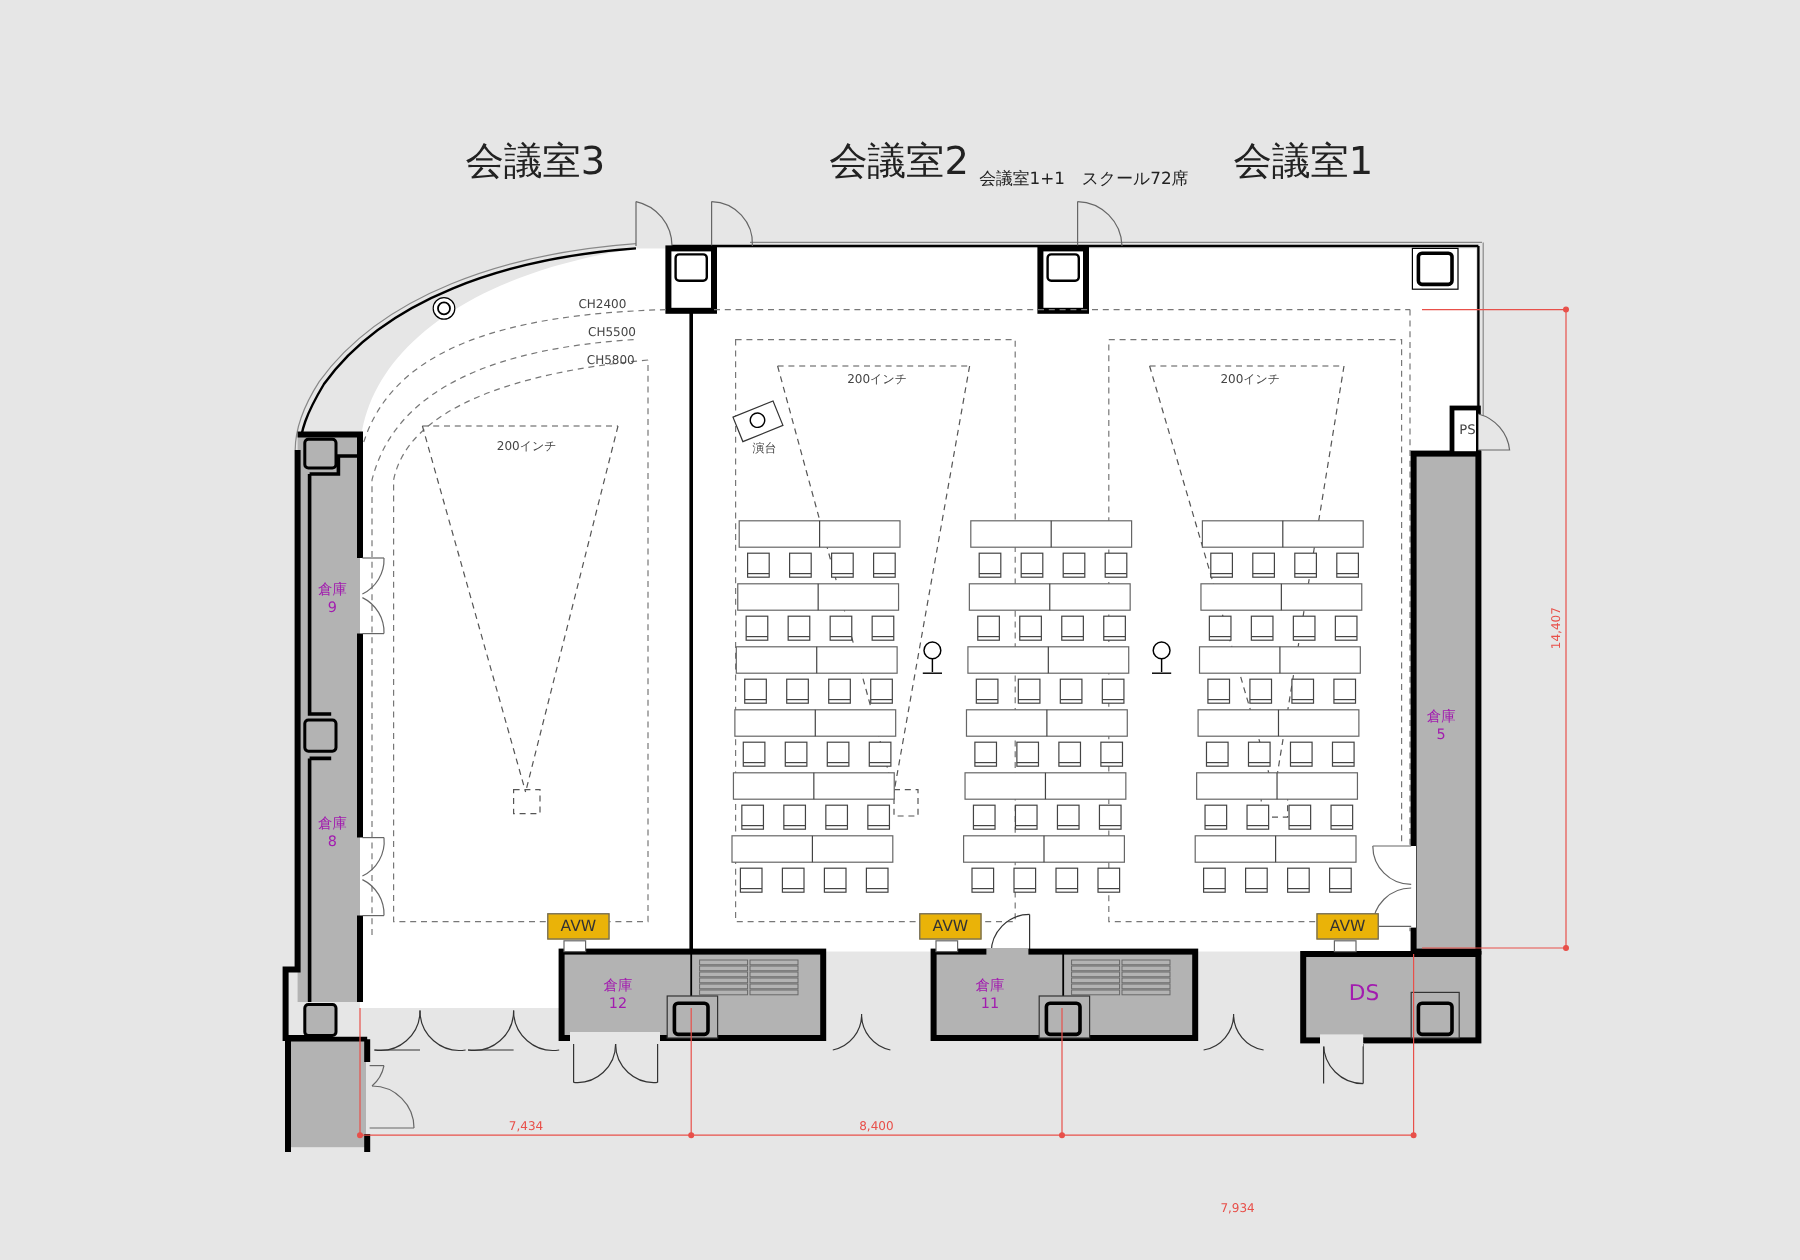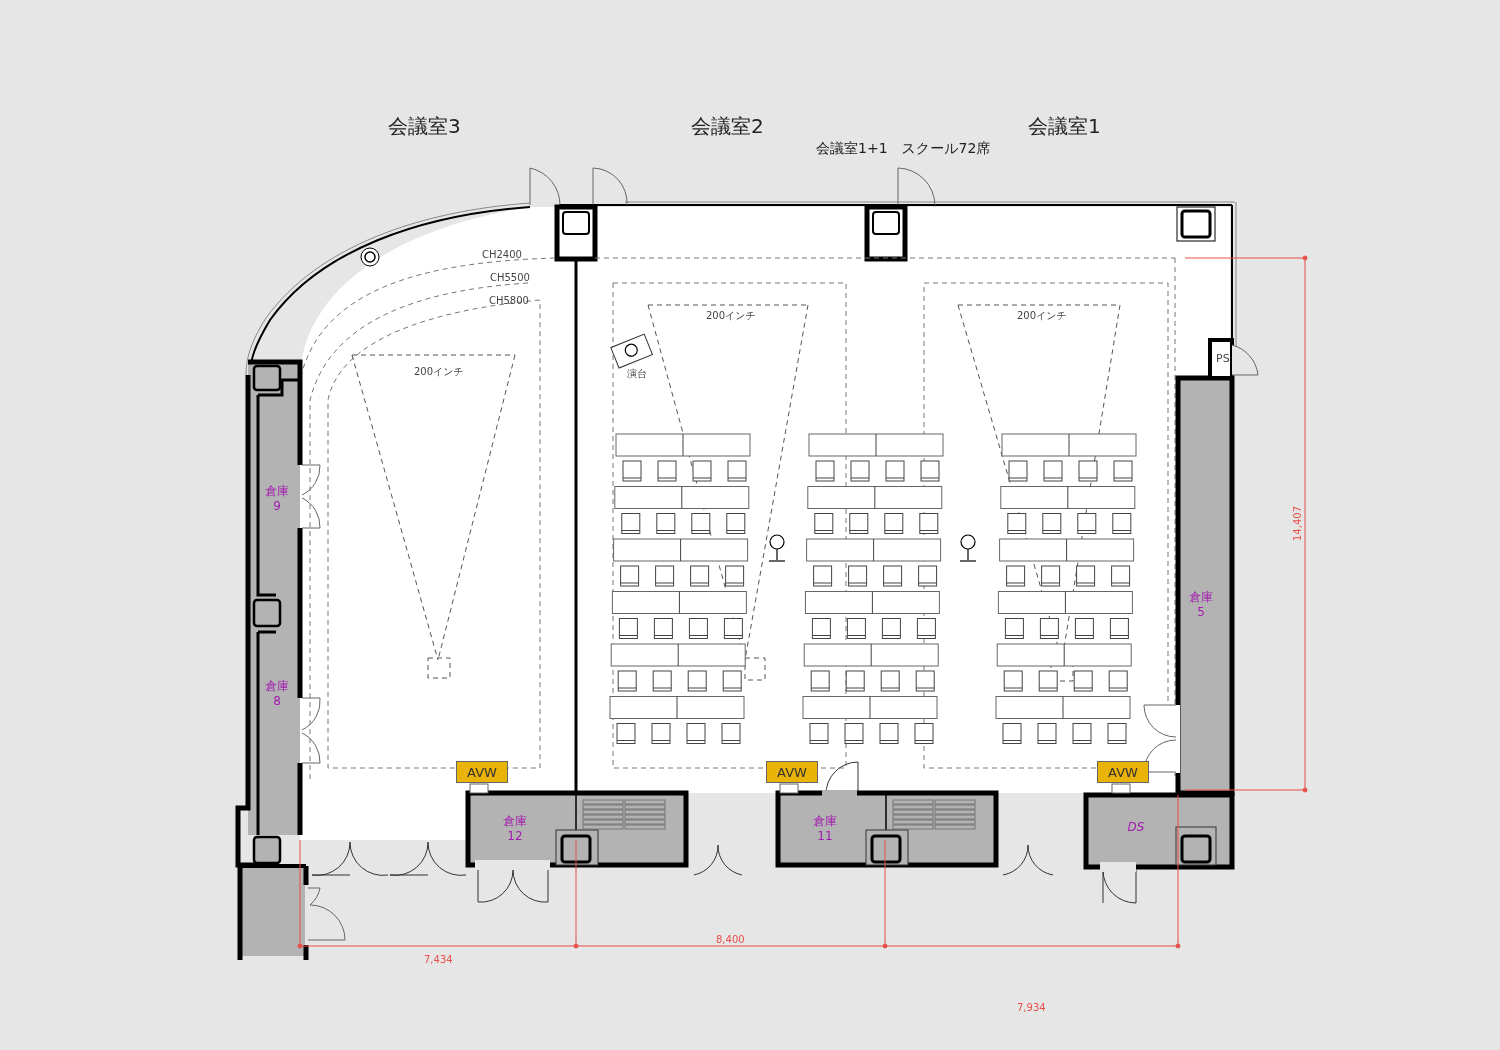--- a/index.html
+++ b/index.html
@@ -1,18 +1,18 @@
 <!DOCTYPE html>
 <html><head>
 <meta charset="utf-8">
 <style>
   html, body { margin:0; padding:0; background:#e6e6e6; }
   body { width:1500px; height:1050px; position:relative; overflow:hidden; font-family:"DejaVu Sans", sans-serif; }
   svg { position:absolute; left:0; top:0; }
-  .title { position:absolute; font-size:20px; color:#222; font-family:"DejaVu Sans", sans-serif; }
+  .title { position:absolute; font-size:32px; color:#222; font-family:"DejaVu Sans", sans-serif; }
   .subtitle { position:absolute; font-size:14px; color:#222; }
   .lbl { position:absolute; font-size:10px; color:#444; }
   .room-lbl { position:absolute; font-size:12px; color:#a21caf; text-align:center; line-height:15px; }
   .avw { position:absolute; width:52px; height:22px; border:1px solid #666; background:#eab308; font-size:13px; color:#333; text-align:center; line-height:22px; box-sizing:border-box; }
   .dim { position:absolute; font-size:10px; color:#e8504a; }
   .dimv { position:absolute; font-size:10px; color:#e8504a; transform:rotate(-90deg); transform-origin:left top; }
 </style>
 </head>
 <body>
 
@@ -433,23 +433,23 @@
 <div class="lbl" style="left:414px;top:365px;">200インチ</div>
 <div class="lbl" style="left:706px;top:309px;">200インチ</div>
 <div class="lbl" style="left:1017px;top:309px;">200インチ</div>
 <div class="lbl" style="left:627px;top:367px;">演台</div>
 
 <div class="room-lbl" style="left:262px;top:484px;width:30px;"><span>倉庫</span><br><span>9</span></div>
 <div class="room-lbl" style="left:262px;top:679px;width:30px;"><span>倉庫</span><br><span>8</span></div>
 <div class="room-lbl" style="left:1186px;top:590px;width:30px;"><span>倉庫</span><br><span>5</span></div>
 <div class="room-lbl" style="left:498px;top:814px;width:34px;"><span>倉庫</span><br><span>12</span></div>
 <div class="room-lbl" style="left:808px;top:814px;width:34px;"><span>倉庫</span><br><span>11</span></div>
-<div class="room-lbl" style="left:1124px;top:820px;width:24px;font-size:12px;font-style:italic;">DS</div>
+<div class="room-lbl" style="left:1124px;top:820px;width:24px;font-size:18px;">DS</div>
 <div class="lbl" style="left:1216px;top:352px;font-size:11px;">PS</div>
 
 <div class="avw" style="left:456px;top:761px;">AVW</div>
 <div class="avw" style="left:766px;top:761px;">AVW</div>
 <div class="avw" style="left:1097px;top:761px;">AVW</div>
 
-<div class="dim" style="left:424px;top:954px;">7,434</div>
+<div class="dim" style="left:424px;top:934px;">7,434</div>
 <div class="dim" style="left:716px;top:934px;">8,400</div>
 <div class="dim" style="left:1017px;top:954px;margin-top:48px;">7,934</div>
 <div class="dimv" style="left:1292px;top:541px;">14,407</div>
 
 </body></html>

